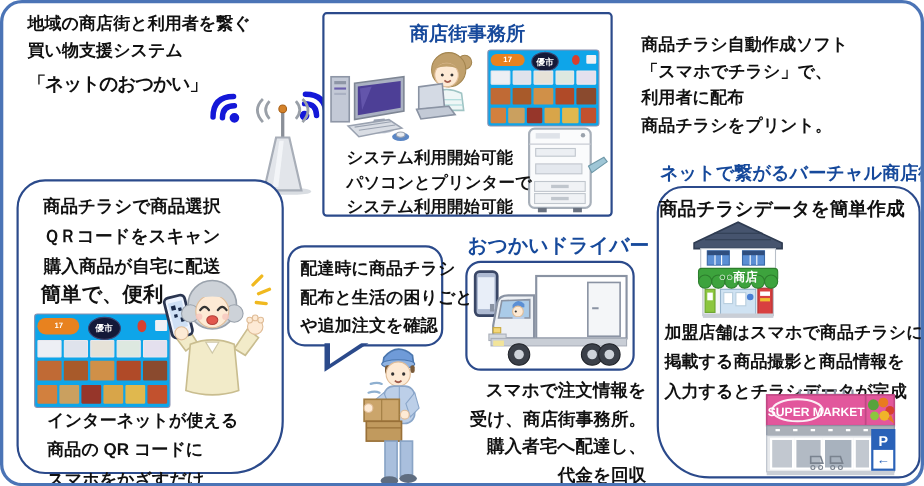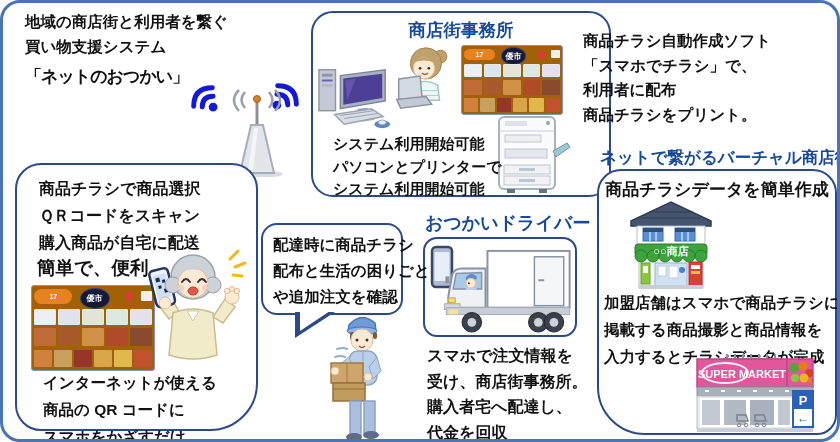--- a/index.html
+++ b/index.html
@@ -3,25 +3,25 @@
 <meta charset="utf-8">
 <style>
   html,body{margin:0;padding:0;background:#fff;}
   .stage{position:relative;width:840px;height:442px;box-sizing:border-box;background:#fff;
          border:3px solid #4b74b6;border-radius:20px;overflow:hidden;
          font-family:"Liberation Sans","DejaVu Sans",sans-serif;color:#111;}
   .abs{position:absolute;}
   .txt{white-space:nowrap;}
   .jp15{font-size:15px;font-weight:600;line-height:22.5px;}
   .jp155{font-size:15.5px;font-weight:700;line-height:24.5px;}
-  .jp16{font-size:16px;font-weight:600;line-height:27px;}
+  .jp16{font-size:16px;font-weight:600;line-height:27px;text-align:right;}
   .blueh{color:#16499b;font-weight:800;}
   .roundbox{position:absolute;background:#fff;border:2.5px solid #2b4a8b;box-sizing:border-box;}
   
-  .flyer{position:absolute;background:#a16207;border:1px solid #8a90b0;border-radius:3px;overflow:hidden;}
+  .flyer{position:absolute;background:#0ea5e9;border:1px solid #8a90b0;border-radius:3px;overflow:hidden;}
   .f-badge{position:absolute;left:2%;top:4%;width:31%;height:17%;background:#e8821f;border-radius:999px;
            color:#fff;font-size:7px;font-weight:700;display:flex;align-items:center;justify-content:center;}
   .f-title{position:absolute;left:39%;top:2%;width:23%;height:23%;background:#141938;border:1px solid #3c4470;
            border-radius:50%;color:#fff;font-size:8px;font-weight:700;display:flex;align-items:center;justify-content:center;}
   .f-dot{position:absolute;right:17%;top:6%;width:7%;height:13%;background:#d8402e;border-radius:50%;}
   .f-chip{position:absolute;top:6%;width:9%;height:12%;background:#f0f0f4;border-radius:1px;}
   .f-row{position:absolute;left:2%;right:2%;display:flex;gap:2%;}
   .f-row div{flex:1;border-radius:1px;}
   .f-r1{top:27%;height:19%;} .f-r1 div{border:1px solid #e8e8ee;}
   .f-r1 div:nth-child(1){background:#edeff4;} .f-r1 div:nth-child(2){background:#dfe3ec;}
@@ -68,21 +68,21 @@
     <path d="M28,3 Q21,11 28,19" stroke="#9aa0a8" stroke-width="2.5" fill="none"></path>
     <path d="M22,1 Q12,11 22,22" stroke="#9aa0a8" stroke-width="2.5" fill="none"></path>
     <path d="M52,3 Q59,11 52,19" stroke="#9aa0a8" stroke-width="2.5" fill="none"></path>
     <path d="M58,1 Q68,11 58,22" stroke="#9aa0a8" stroke-width="2.5" fill="none"></path>
     <rect x="38.5" y="10" width="3" height="27" fill="#8a8f98"></rect>
     <circle cx="40" cy="10" r="3.5" fill="#d4822a" stroke="#a86018"></circle>
     <polygon points="34,36 46,36 57,84 23,84" fill="#e2e5ea" stroke="#a8aeb8" stroke-width="2"></polygon>
     <polygon points="37,39 41,39 36,81 31,81" fill="#f6f8fa" opacity="0.85"></polygon>
   </svg>
 
-  <div class="roundbox" style="left:308px;top:8px;width:300px;height:186px;border-radius:22px;">
+  <div class="roundbox" style="left:290px;top:8px;width:264px;height:186px;border-radius:4px;">
     <div class="abs txt blueh" style="left:0;top:5px;width:100%;text-align:center;font-size:17.5px;">商店街事務所</div>
 
     <svg class="abs" style="left:4px;top:54px;" width="74" height="64" viewBox="0 0 76 64">
       <rect x="2" y="2" width="17" height="42" fill="#c3c9d6" stroke="#8e96a6" stroke-width="1.5"></rect>
       <rect x="5" y="6" width="11" height="3" fill="#8e96a6"></rect>
       <rect x="5" y="12" width="11" height="2" fill="#6b5fae"></rect>
       <rect x="5" y="17" width="11" height="2" fill="#aab1c2"></rect>
       <polygon points="24,8 70,2 70,34 24,42" fill="#aab1c2" stroke="#7e8694" stroke-width="1.5"></polygon>
       <polygon points="27,11 67,6 67,31 27,38" fill="#4d3f96"></polygon>
       <polygon points="29,13 40,11 31,33" fill="#6c5fb4" opacity="0.7"></polygon>
@@ -165,21 +165,21 @@
   <div class="abs" style="left:580px;top:26px;">
     <div class="txt jp155">商品チラシ自動作成ソフト</div>
     <div class="txt jp155">「スマホでチラシ」で、</div>
     <div class="txt jp155">利用者に配布</div>
     <div class="txt jp155">商品チラシをプリント。</div>
   </div>
 
   <div class="abs txt blueh" style="left:597px;top:144px;font-size:16.5px;">ネットで繋がるバーチャル商店街</div>
 
   <div class="roundbox" style="left:594px;top:166px;width:240px;height:266px;border-radius:24px 24px 20px 48px;">
-    <div class="abs txt" style="left:0;top:7px;width:100%;text-align:center;font-size:17px;font-weight:800;">商品チラシデータを簡単作成</div>
+    <div class="abs txt" style="left:0;top:7px;width:100%;font-size:17px;font-weight:800;">商品チラシデータを簡単作成</div>
 
     <svg class="abs" style="left:30px;top:28px;" width="84" height="92" viewBox="0 0 84 92">
       <polygon points="2,22 42,3 82,22 82,27 2,27" fill="#46546e" stroke="#2f3c52" stroke-width="1.5"></polygon>
       <line x1="12" y1="19" x2="72" y2="19" stroke="#2f3c52"></line>
       <line x1="20" y1="13" x2="64" y2="13" stroke="#2f3c52"></line>
       <rect x="8" y="27" width="68" height="19" fill="#fff" stroke="#b8bfc8"></rect>
       <rect x="14" y="29" width="20" height="13" fill="#5b8fd4" stroke="#3a6aa8"></rect>
       <rect x="14" y="29" width="20" height="4" fill="#2f4e7e"></rect>
       <line x1="21" y1="33" x2="21" y2="42" stroke="#fff"></line>
         <line x1="27" y1="33" x2="27" y2="42" stroke="#fff"></line>

